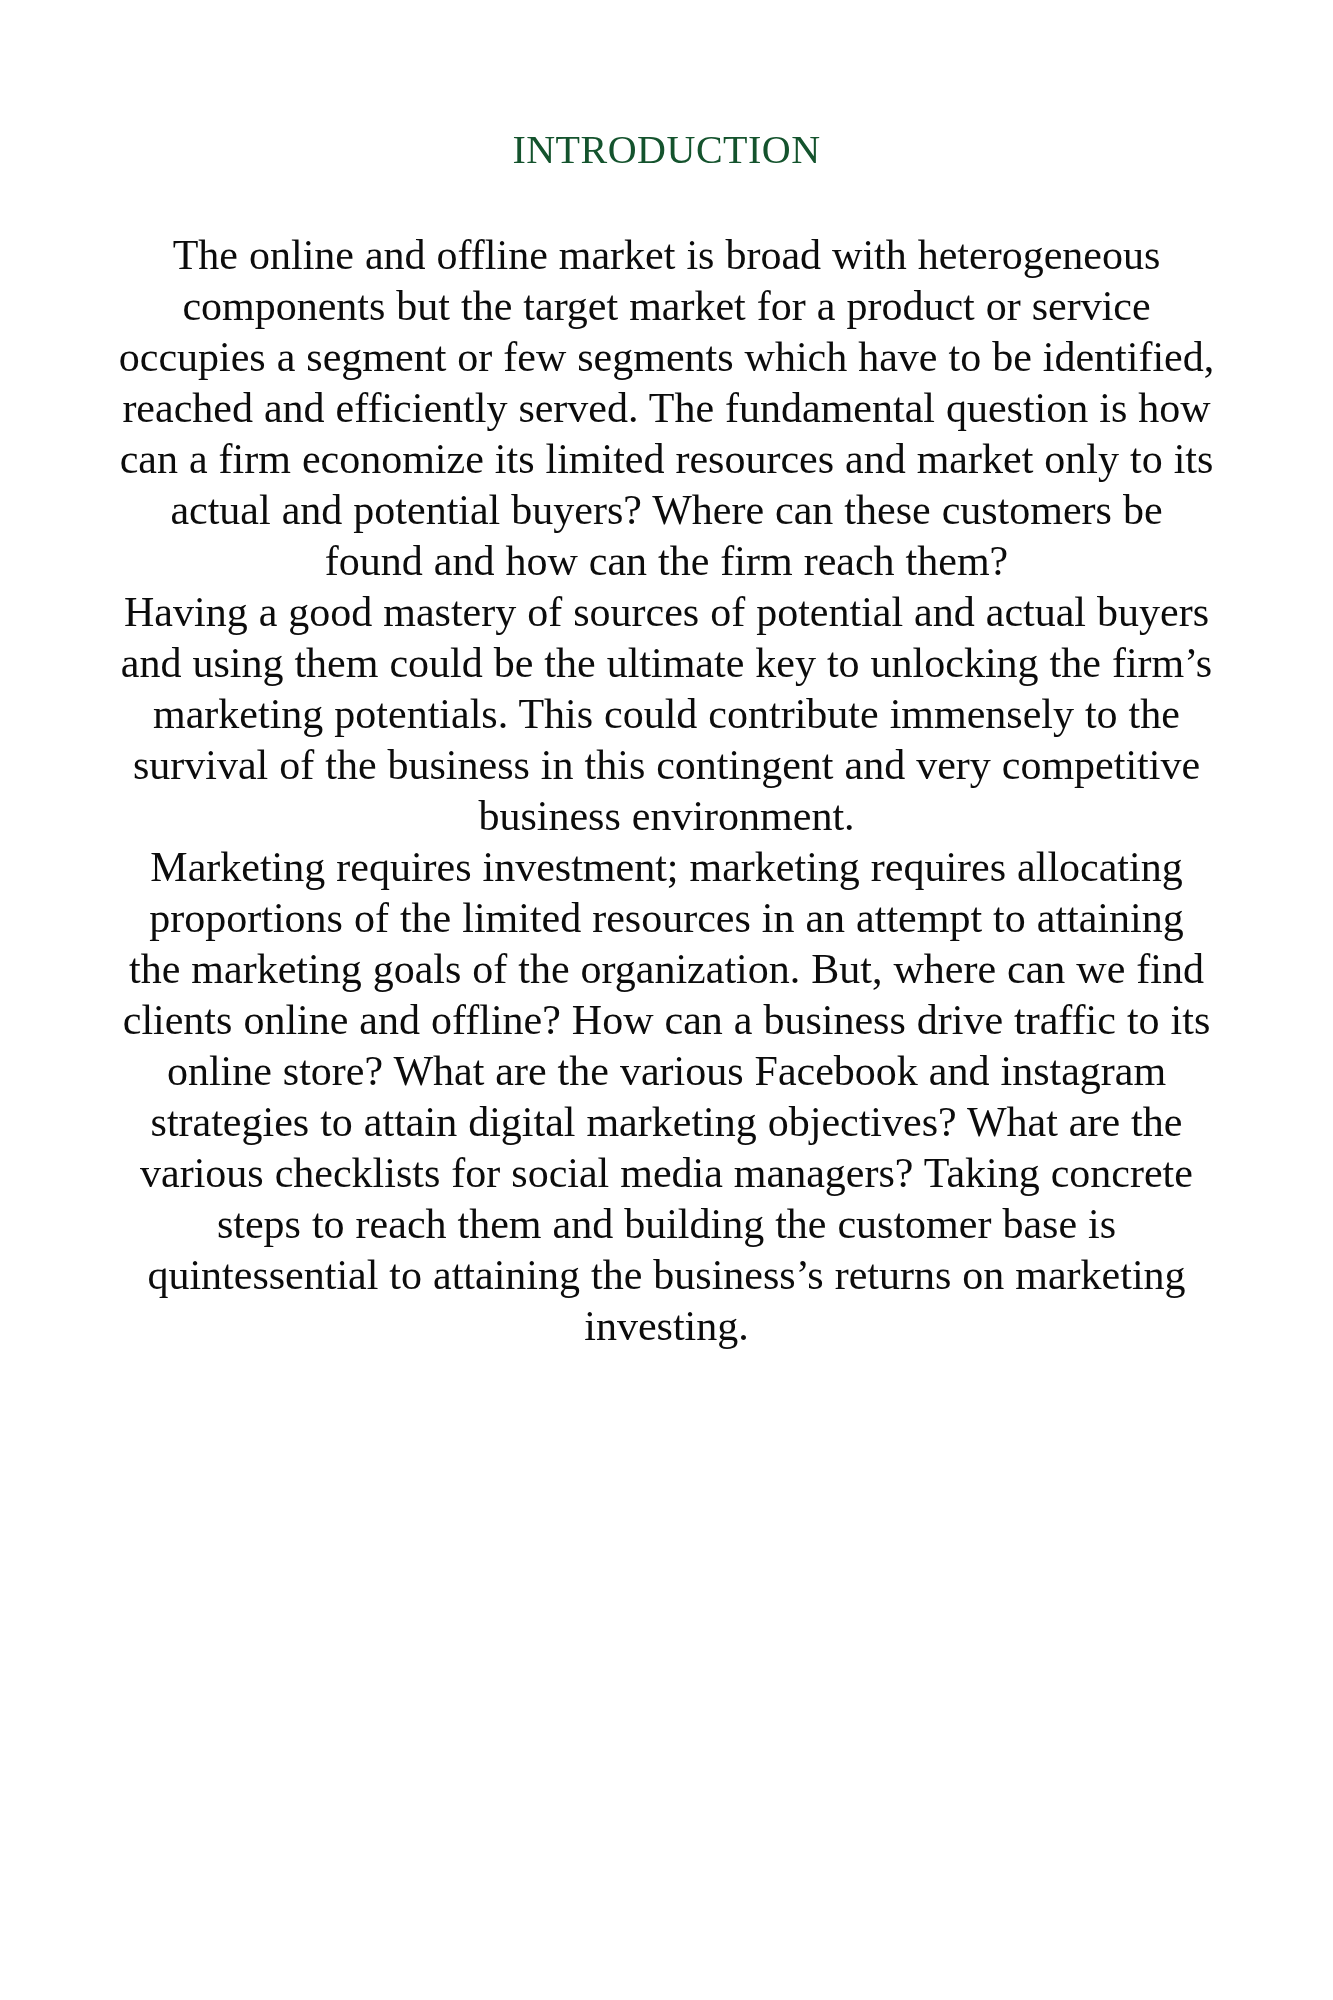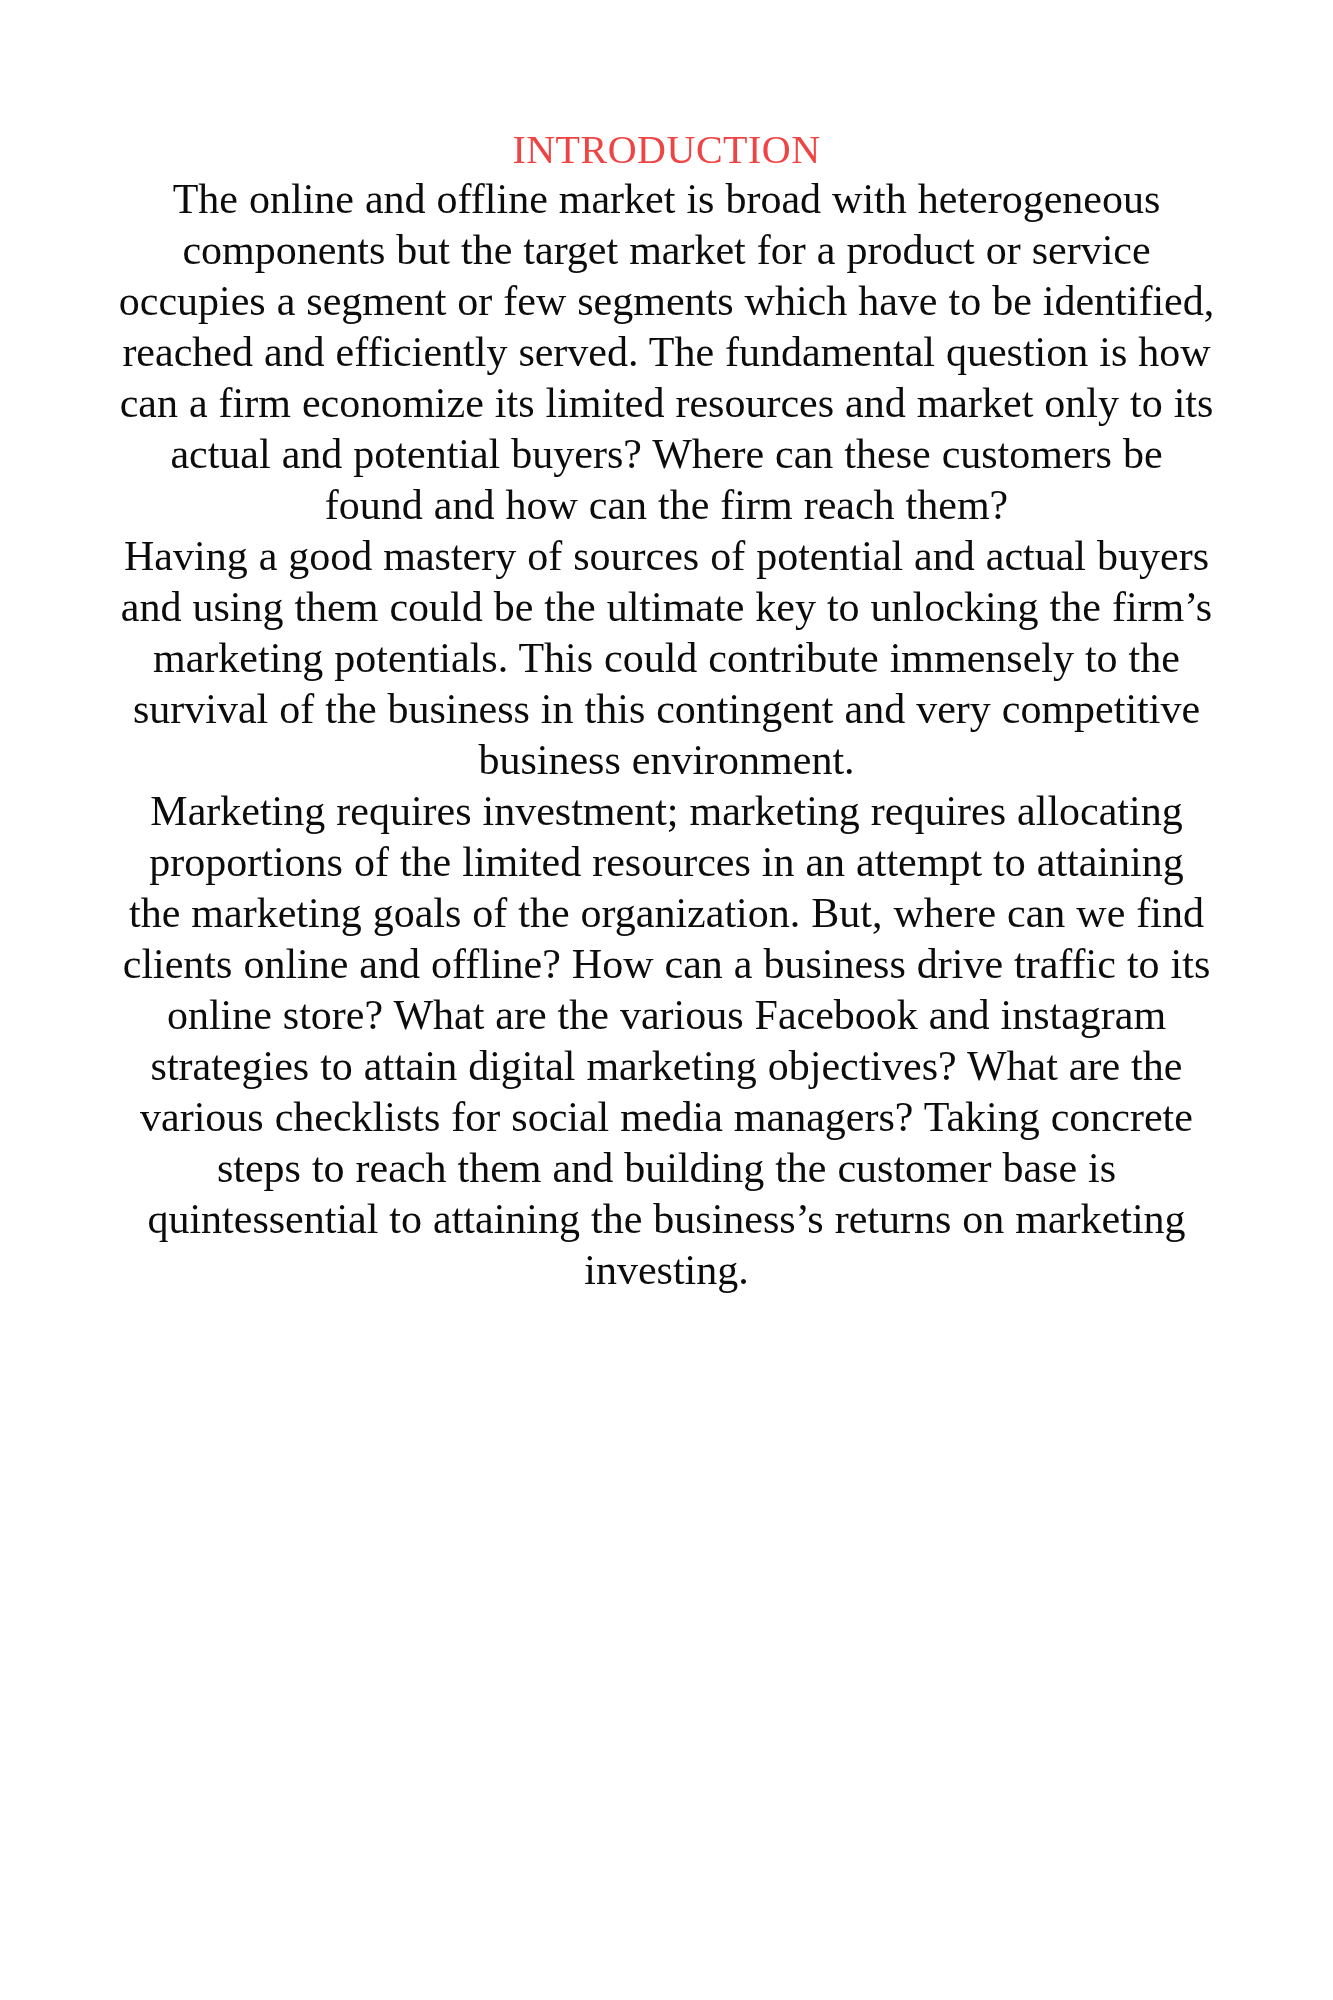--- a/index.html
+++ b/index.html
@@ -19,23 +19,24 @@
     color: #0c0c0c;
     font-family: "Liberation Serif", "DejaVu Serif", serif;
     overflow: hidden;
   }
   .doc-title {
     margin: 0;
     font-size: 40px;
     line-height: 48px;
     font-weight: 400;
     letter-spacing: 0.5px;
-    color: #ef4444;
+    color: #14532d;
   }
   .doc-body {
+    margin-top: 56px;
   }
   .para {
     margin: 0;
     font-size: 42px;
     line-height: 51px;
     font-weight: 400;
     white-space: pre-line;   
     word-spacing: 0.5px;
   }
 </style>

